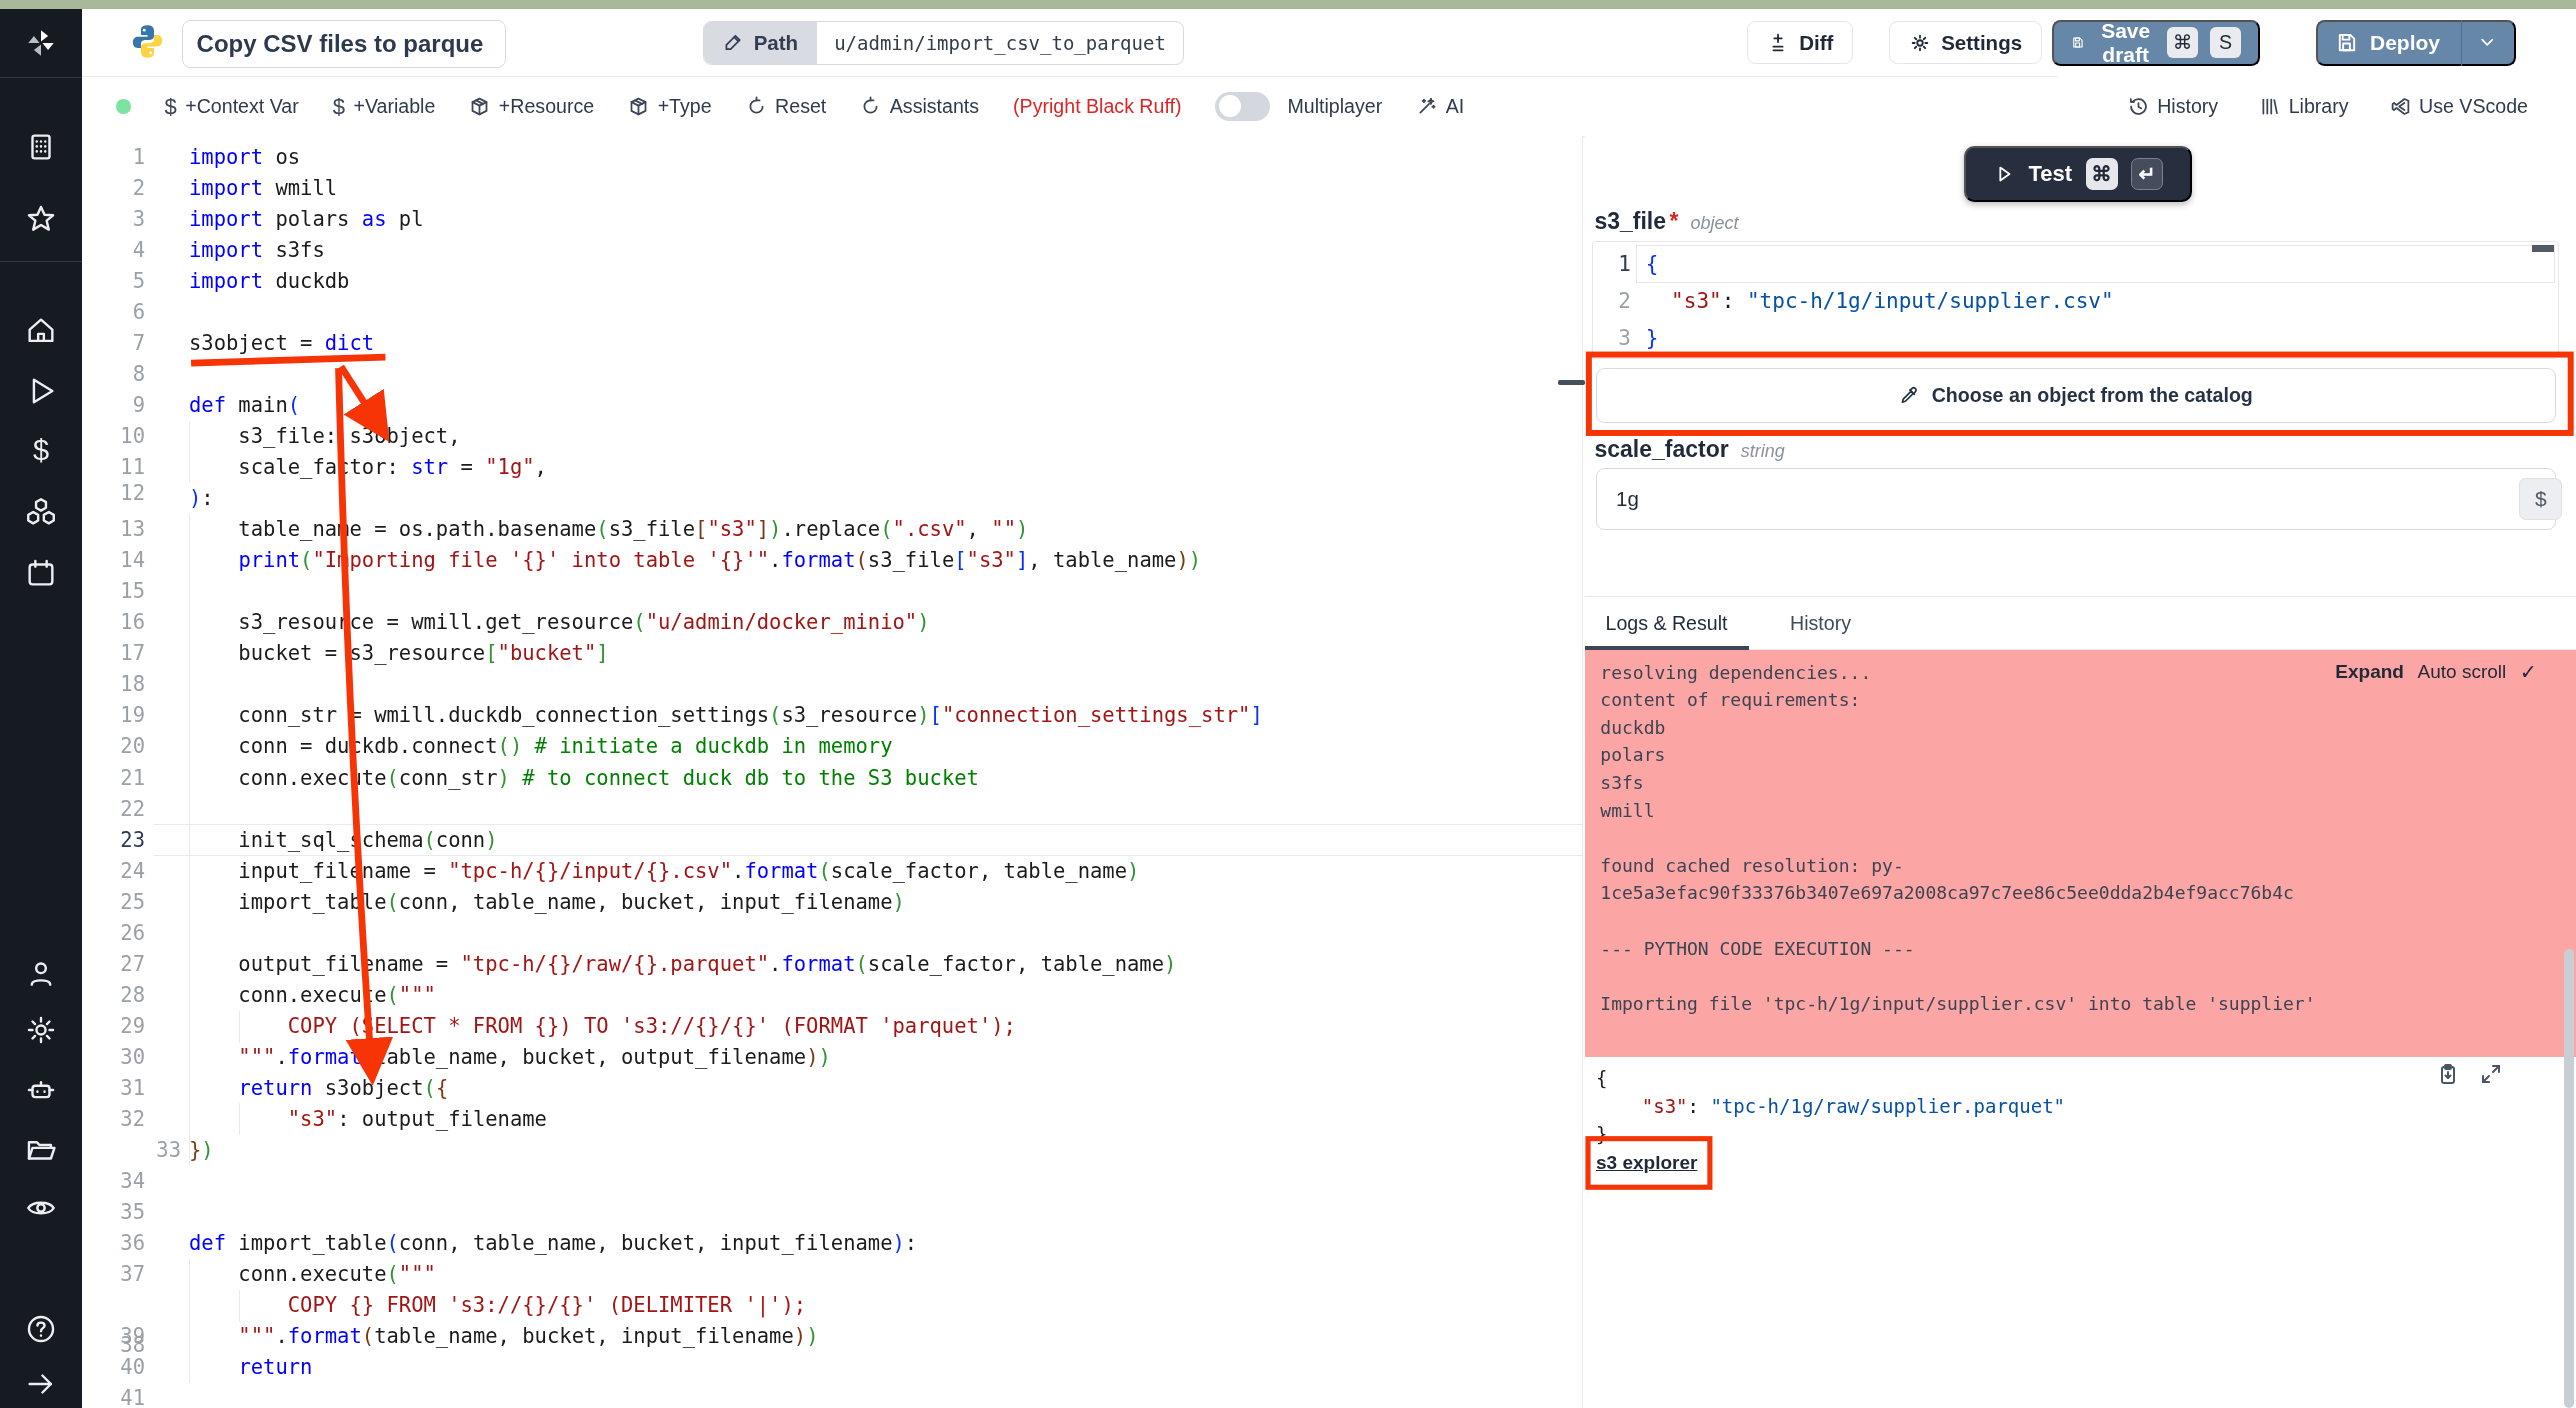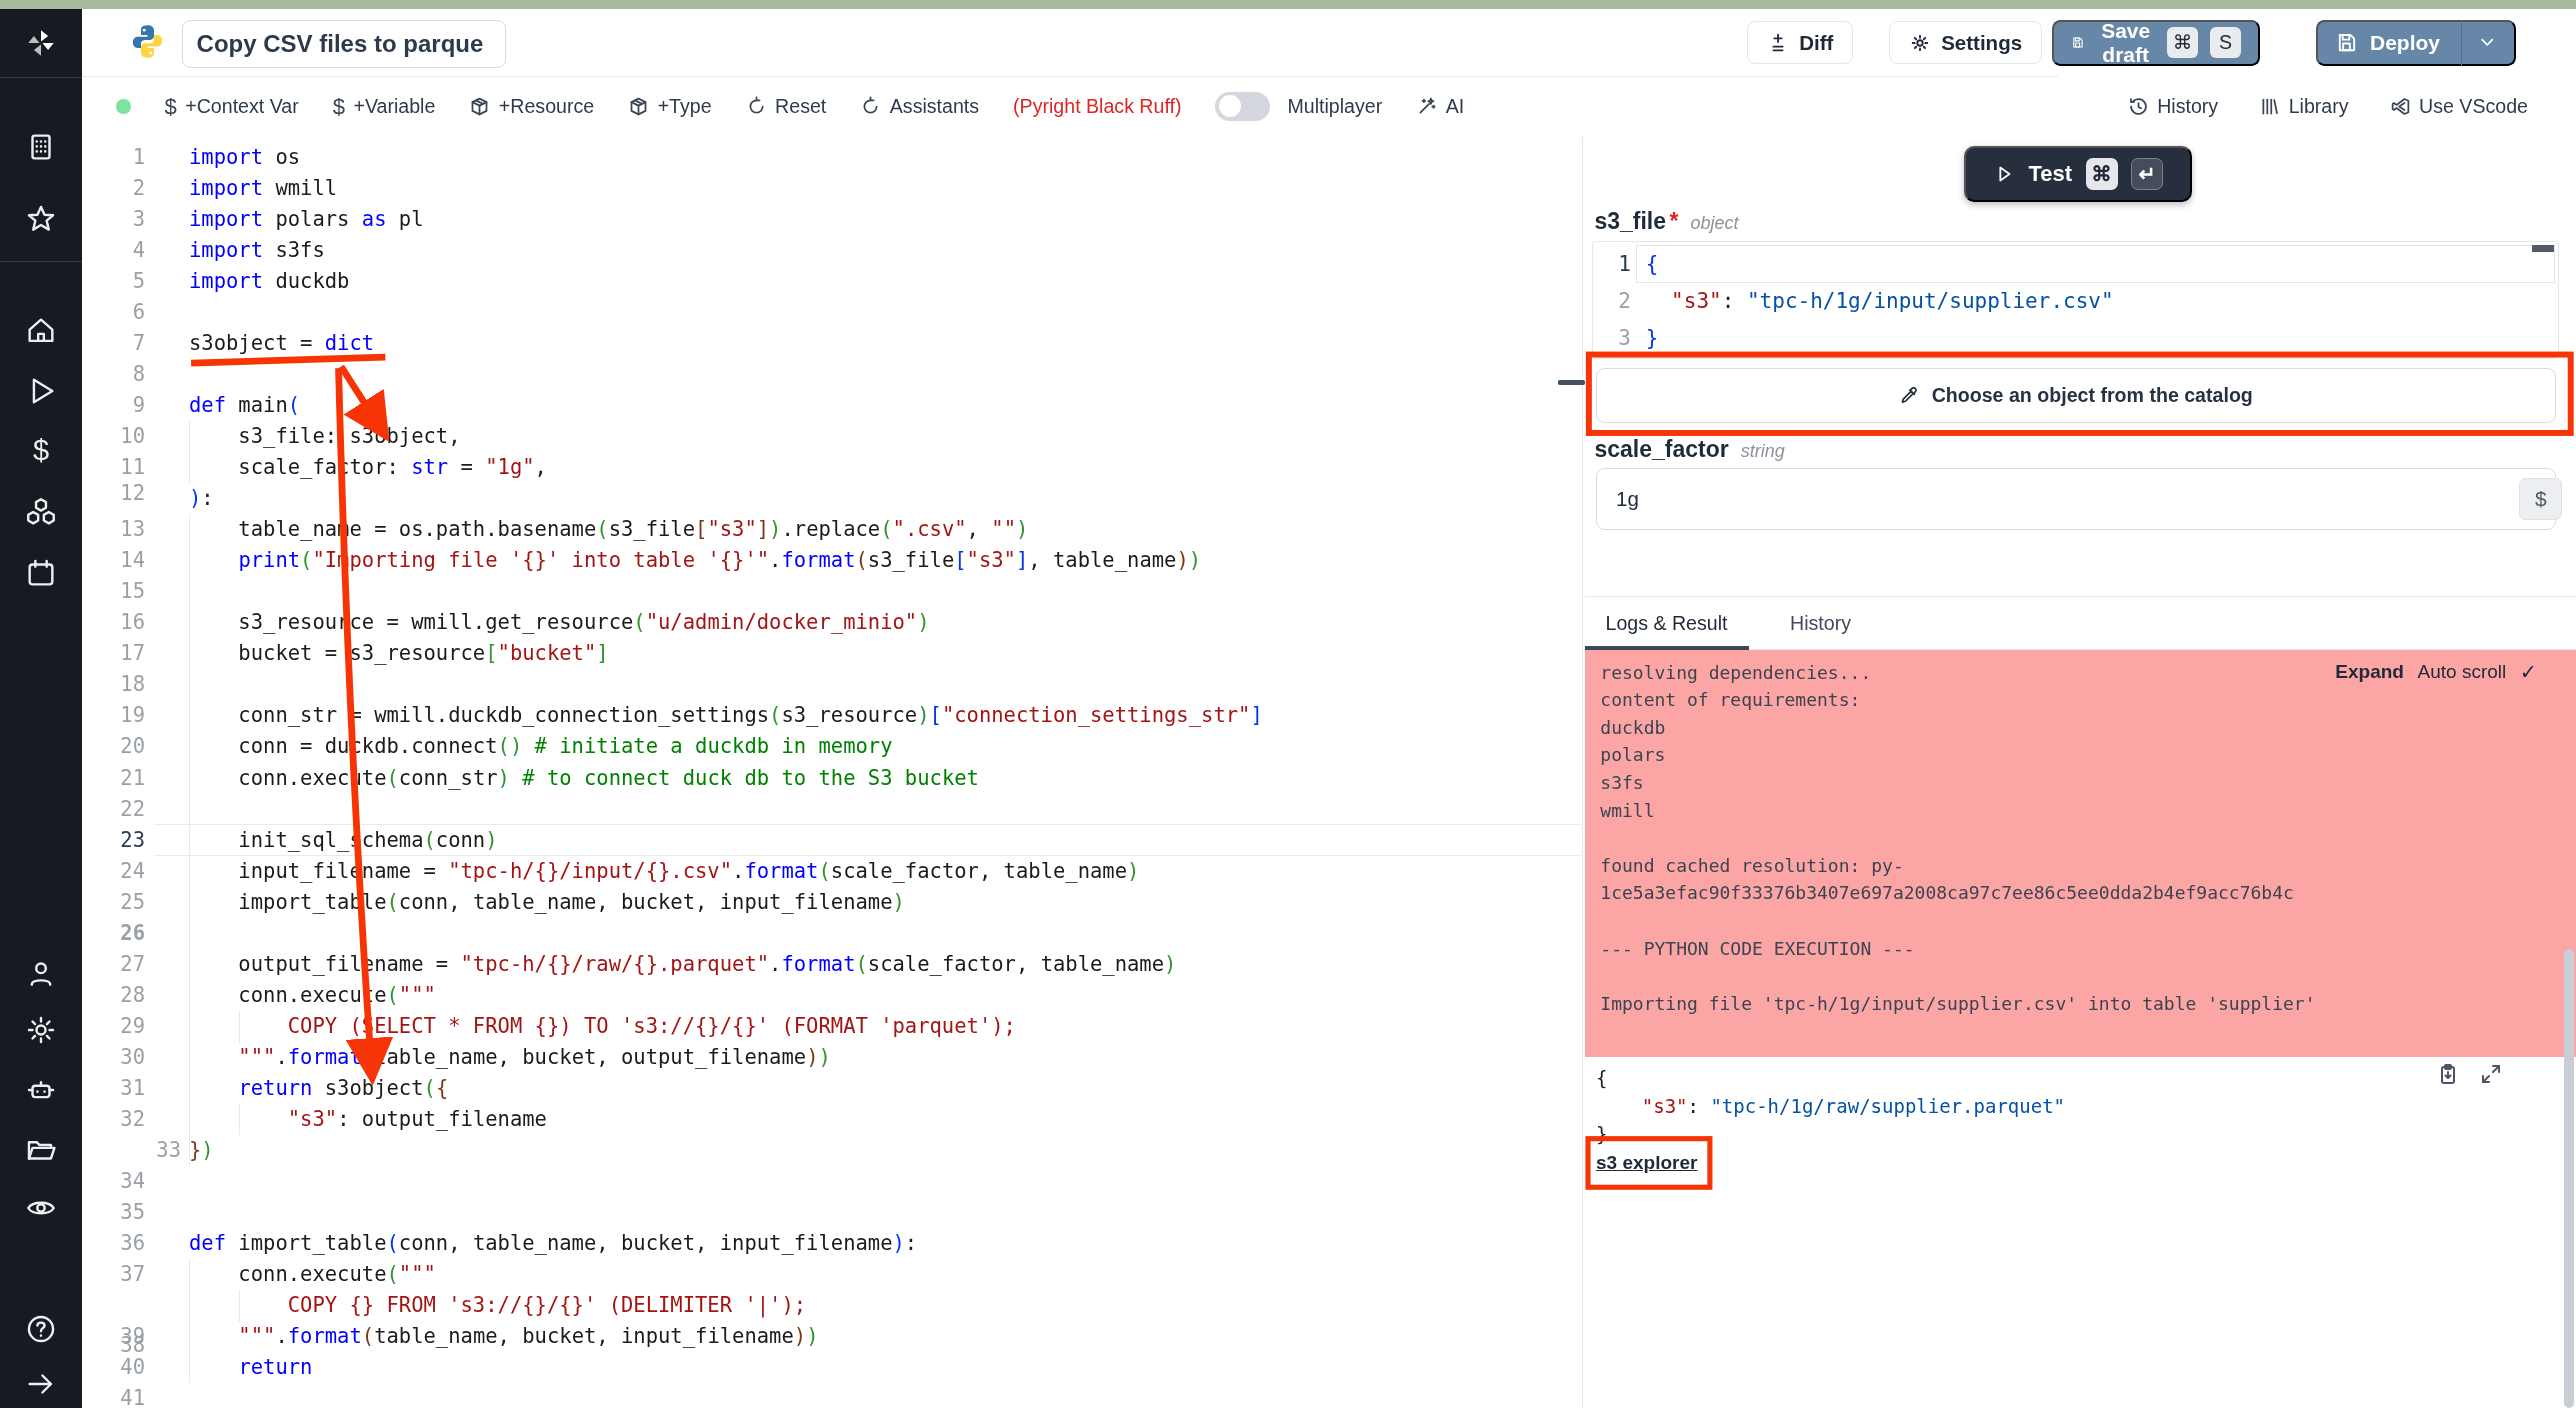--- a/index.html
+++ b/index.html
@@ -226,20 +226,30 @@
       <svg viewBox="0 0 24 24">
           <path d="M12 2 C8 2 8 4 8 5.5 V8 H12 V9 H6 C4 9 3 10.5 3 12.5 C3 14.5 4 16 6 16 H8 V13.5 C8 11.5 9.5 11 11 11 H13.5 C15 11 16 10 16 8.5 V5.5 C16 3.5 15 2 12 2 Z" fill="#3776ab" stroke="none"></path>
           <circle cx="10" cy="5" r="0.9" fill="#fff" stroke="none"></circle>
           <path d="M12 22 C16 22 16 20 16 18.5 V16 H12 V15 H18 C20 15 21 13.5 21 11.5 C21 9.5 20 8 18 8 H16 V10.5 C16 12.5 14.5 13 13 13 H10.5 C9 13 8 14 8 15.5 V18.5 C8 20.5 9 22 12 22 Z" fill="#ffd343" stroke="none"></path>
           <circle cx="14" cy="19" r="0.9" fill="#fff" stroke="none"></circle>
         </svg>
     </div>
     <div class="title-input">
       <span>Copy CSV files to parque</span>
     </div>
+    <div class="path-pill">
+      <div class="path-left">
+        <svg viewBox="0 0 24 24">
+            <path d="M14.5 4.5 L19.5 9.5 L9 20 H4 V15 Z"></path>
+            <line x1="13" y1="6" x2="18" y2="11"></line>
+          </svg>
+        <span>Path</span>
+      </div>
+      <div class="path-right">u/admin/import_csv_to_parquet</div>
+    </div>
     <button class="hdr-btn" style="left:1665px">
       <svg viewBox="0 0 24 24">
           <line x1="12" y1="3" x2="12" y2="11"></line>
           <line x1="8" y1="7" x2="16" y2="7"></line>
           <line x1="7" y1="16" x2="17" y2="16"></line>
           <line x1="7" y1="20" x2="17" y2="20"></line>
         </svg>
       <span>Diff</span>
     </button>
     <button class="hdr-btn" style="left:1807px">
@@ -390,21 +400,21 @@
         <div class="gut-num" style="top: 471px;">16</div>
         <div class="gut-num" style="top: 502px;">17</div>
         <div class="gut-num" style="top: 533px;">18</div>
         <div class="gut-num" style="top: 564px;">19</div>
         <div class="gut-num" style="top: 595px;">20</div>
         <div class="gut-num" style="top: 627px;">21</div>
         <div class="gut-num" style="top: 658px;">22</div>
         <div class="gut-num active" style="top: 689px;">23</div>
         <div class="gut-num" style="top: 720px;">24</div>
         <div class="gut-num" style="top: 751px;">25</div>
-        <div class="gut-num" style="top: 782px; font-weight: bold;">26</div>
+        <div class="gut-num" style="top: 782px;">26</div>
         <div class="gut-num" style="top: 813px;">27</div>
         <div class="gut-num" style="top: 844px;">28</div>
         <div class="gut-num" style="top: 875px;">29</div>
         <div class="gut-num" style="top: 906px;">30</div>
         <div class="gut-num" style="top: 937px;">31</div>
         <div class="gut-num" style="top: 968px;">32</div>
         <div class="gut-num" style="top: 999px; margin-left: 36px;">33</div>
         <div class="gut-num" style="top: 1030px;">34</div>
         <div class="gut-num" style="top: 1061px;">35</div>
         <div class="gut-num" style="top: 1092px;">36</div>

